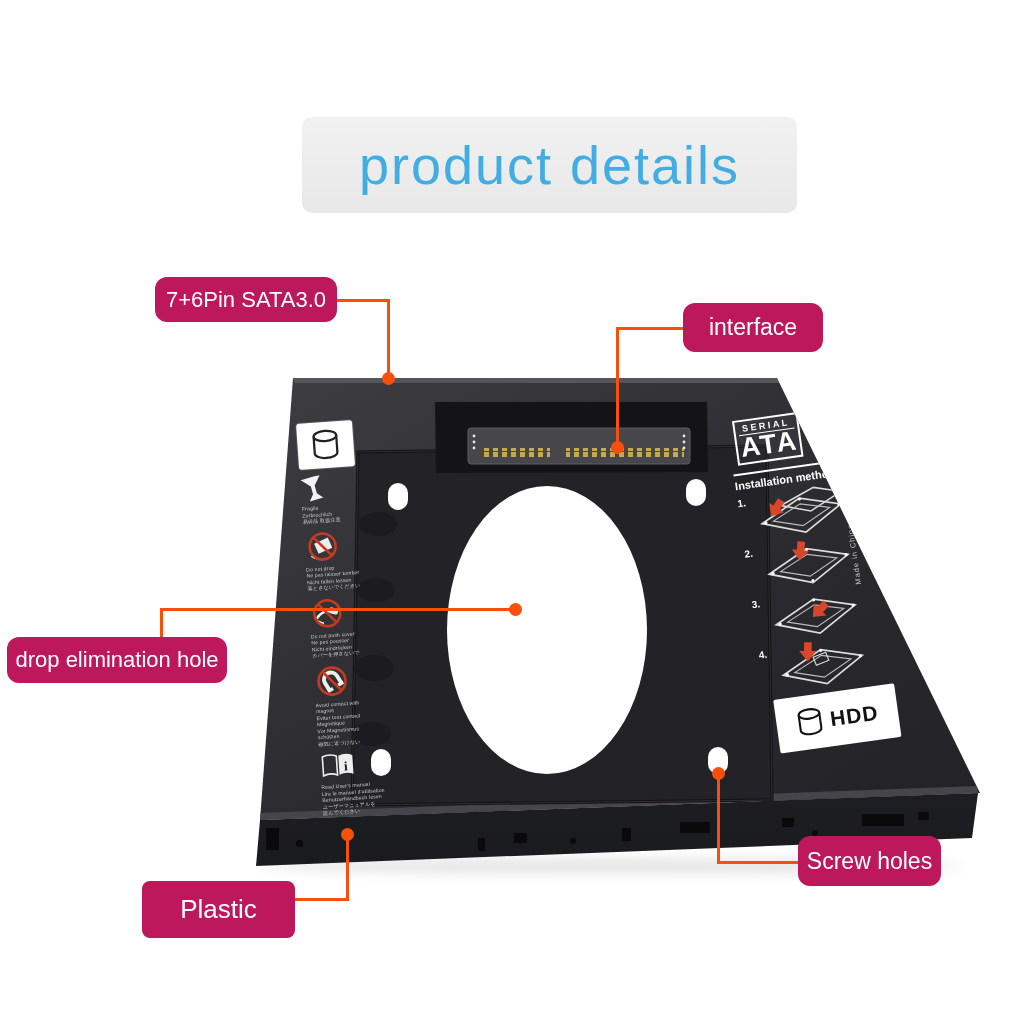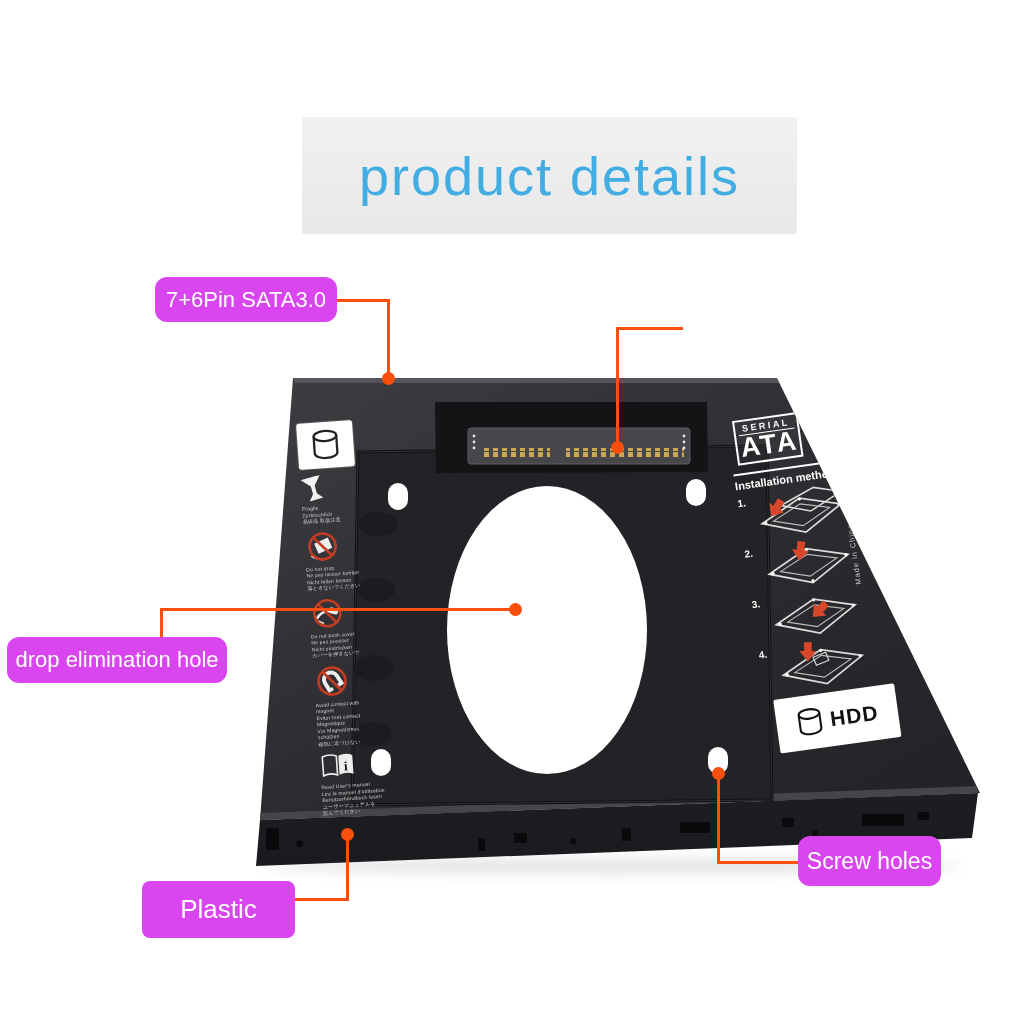--- a/index.html
+++ b/index.html
@@ -1,20 +1,20 @@
 <!DOCTYPE html>
 <html><head>
 <meta charset="utf-8">
 <style>
 *{margin:0;padding:0;box-sizing:border-box}
 html,body{width:1024px;height:1024px;background:#fff;font-family:"Liberation Sans",sans-serif}
 .stage{position:relative;width:1024px;height:1024px;overflow:hidden;background:#fff}
 
 
-.banner{position:absolute;left:302px;top:117px;width:495px;height:117px;border-radius:2px;
+.banner{position:absolute;left:302px;top:117px;width:495px;height:96px;border-radius:10px;
   background:linear-gradient(#f1f1f1,#e8e8e8);display:flex;align-items:center;justify-content:center}
 .banner h1{color:#41ade2;font-size:54px;font-weight:normal;letter-spacing:2px}
 
 
 .product{position:absolute;left:250px;top:372px;width:740px;height:510px}
 .face-top{position:absolute;inset:0;
   clip-path:polygon(43px 6px,527px 6px,730px 421px,10px 448px);
   background:linear-gradient(150deg,#3d3d42,#2a2a2e 55%,#212125)}
 .face-side{position:absolute;inset:0;
   clip-path:polygon(10px 448px,728px 421px,722px 466px,6px 494px);
@@ -41,21 +41,21 @@
 .steps{margin-top:4px}
 .step{display:flex;align-items:flex-start;margin-bottom:3px}
 .step-num{font-size:10px;font-weight:bold;width:14px;padding-top:2px}
 .madein{position:absolute;left:104px;top:118px;writing-mode:vertical-rl;transform:rotate(180deg);
   font-size:7.5px;color:#c9c9c9;letter-spacing:1px}
 .hdd-label{margin:6px 0 0 8px;width:122px;height:54px;background:#fff;border-radius:2px;
   display:flex;align-items:center;justify-content:center;gap:7px;color:#111}
 .hdd-text{font-size:21px;font-weight:bold;letter-spacing:1px}
 
 
-.callout{position:absolute;background:#d946ef;color:#fff;display:flex;align-items:center;justify-content:center;
+.callout{position:absolute;background:#be185d;color:#fff;display:flex;align-items:center;justify-content:center;
   border-radius:12px;text-align:left}
 .cl-line{position:absolute;background:#f94f0c}
 .cl-dot{position:absolute;width:13px;height:13px;border-radius:50%;background:#f94f0c}
 .cl-sata{left:155px;top:277px;width:182px;height:45px;font-size:22px}
 .cl-interface{left:683px;top:303px;width:140px;height:49px;font-size:23px}
 .cl-heat{left:7px;top:637px;width:220px;height:46px;font-size:22px}
 .cl-plastic{left:142px;top:881px;width:153px;height:57px;font-size:26px;border-radius:8px}
 .cl-screw{left:798px;top:836px;width:143px;height:50px;font-size:23px}
 </style>
 </head>
@@ -281,17 +281,18 @@
 
   <div class="cl-line" style="left:295px;top:898px;width:54px;height:3px"></div>
   <div class="cl-line" style="left:346px;top:836px;width:3px;height:65px"></div>
   <div class="cl-dot" style="left:341px;top:828px"></div>
 
   <div class="cl-line" style="left:717px;top:776px;width:3px;height:88px"></div>
   <div class="cl-line" style="left:717px;top:861px;width:83px;height:3px"></div>
   <div class="cl-dot" style="left:712px;top:767px"></div>
 
   <div class="callout cl-sata">7+6Pin SATA3.0</div>
+  <div class="callout cl-interface">interface</div>
   <div class="callout cl-heat">drop elimination hole</div>
   <div class="callout cl-plastic">Plastic</div>
   <div class="callout cl-screw">Screw holes</div>
 
 </div>
 
 </body></html>

